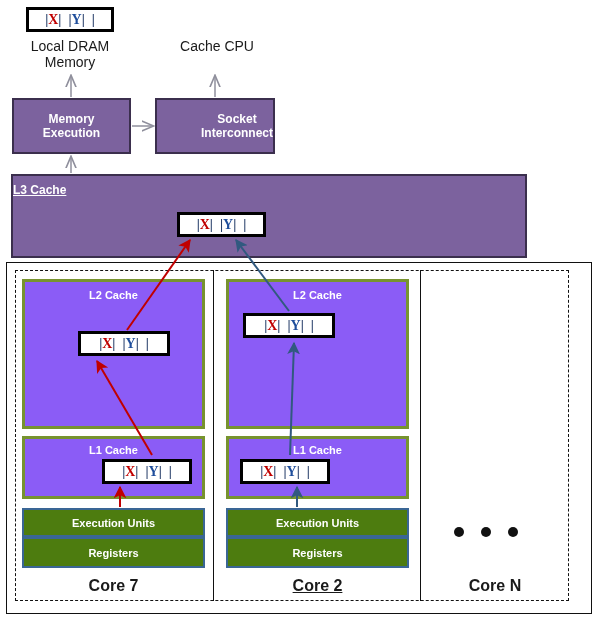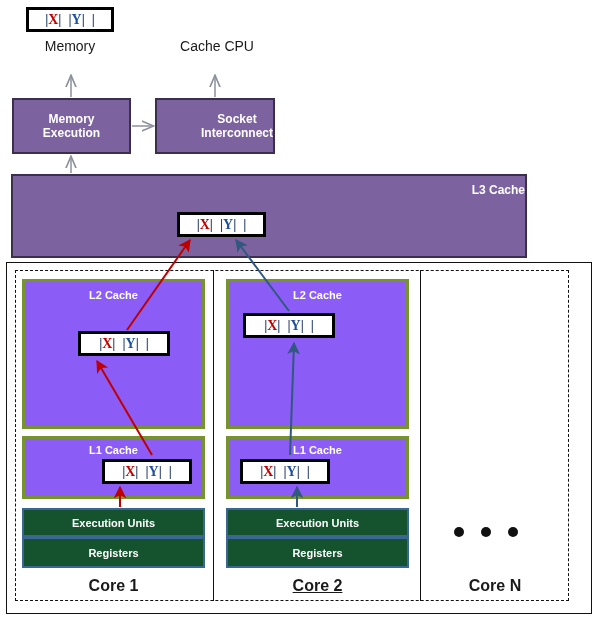--- a/index.html
+++ b/index.html
@@ -59,21 +59,21 @@
     color: #ffffff;
     font-weight: bold;
   }
   .green .cap {
     position: absolute;
     left: 0; right: 0;
     text-align: center;
   }
   
   .blue {
-    background: #14532d;
+    background: #4d7c0f;
     border: 2px solid #3a6695;
     color: #ffffff;
     font-weight: bold;
     display: flex;
     align-items: center;
     justify-content: center;
     text-align: center;
   }
 
   
@@ -125,20 +125,21 @@
 </head>
 <body>
 
 <div class="stage">
 
   <div class="abs memword" style="left:26px; top:7px; width:88px; height:25px; font-size:14px;">
     <span class="bar">|</span><span class="xval">X</span><span class="bar">|</span><span class="gap">&nbsp;&nbsp;</span><span class="bar">|</span><span class="yval">Y</span><span class="bar">|</span><span class="gap">&nbsp;&nbsp;</span><span class="bar">|</span>
   </div>
 
   <div class="abs caption" style="left:10px; top:38px; width:120px; font-size:14px;">
+    <div>Local DRAM</div>
     <div>Memory</div>
   </div>
 
   <div class="abs caption" style="left:158px; top:38px; width:118px; font-size:14px;">
     <div>Cache CPU</div>
   </div>
 
   <div class="abs purple" style="left:12px; top:98px; width:119px; height:56px; font-size:12px;">
     <div>
       <div>Memory</div>
@@ -147,21 +148,21 @@
   </div>
 
   <div class="abs purple" style="left:155px; top:98px; width:120px; height:56px; font-size:12px;padding-left:44px;">
     <div>
       <div>Socket</div>
       <div>Interconnect</div>
     </div>
   </div>
 
   <div class="abs purple" style="left:11px; top:174px; width:516px; height:84px; display:block;">
-    <div style="position:absolute; left:0; right:0; top:7px; text-align:right; font-size:12px;">L3 Cache</div>
+    <div style="position:absolute; left:0; right:0; top:7px; text-align:left; font-size:12px;text-decoration:underline;">L3 Cache</div>
   </div>
 
   <div class="abs memword" style="left:177px; top:212px; width:89px; height:25px; font-size:14px;">
     <span class="bar">|</span><span class="xval">X</span><span class="bar">|</span><span class="gap">&nbsp;&nbsp;</span><span class="bar">|</span><span class="yval">Y</span><span class="bar">|</span><span class="gap">&nbsp;&nbsp;</span><span class="bar">|</span>
   </div>
 
   <div class="abs solidframe" style="left:6px; top:262px; width:586px; height:352px;"></div>
 
   <div class="abs dashframe" style="left:15px; top:270px; width:554px; height:331px;"></div>
 
@@ -181,21 +182,21 @@
   <div class="abs memword" style="left:102px; top:459px; width:90px; height:25px; font-size:14px;">
     <span class="bar">|</span><span class="xval">X</span><span class="bar">|</span><span class="gap">&nbsp;&nbsp;</span><span class="bar">|</span><span class="yval">Y</span><span class="bar">|</span><span class="gap">&nbsp;&nbsp;</span><span class="bar">|</span>
   </div>
 
   <div class="abs blue" style="left:22px; top:508px; width:183px; height:29px; font-size:11px;">
     <span>Execution Units</span>
   </div>
   <div class="abs blue" style="left:22px; top:537px; width:183px; height:31px; font-size:11px;">
     <span>Registers</span>
   </div>
-  <div class="abs corelabel" style="left:22px; top:577px; width:183px; font-size:16px;">Core 1</div>
+  <div class="abs corelabel" style="left:22px; top:577px; width:183px; font-size:16px;">Core 7</div>
 
   <div class="abs green" style="left:226px; top:279px; width:183px; height:150px;">
     <div class="cap" style="top:7px; font-size:11px;">L2 Cache</div>
   </div>
   <div class="abs memword" style="left:243px; top:313px; width:92px; height:25px; font-size:14px;">
     <span class="bar">|</span><span class="xval">X</span><span class="bar">|</span><span class="gap">&nbsp;&nbsp;</span><span class="bar">|</span><span class="yval">Y</span><span class="bar">|</span><span class="gap">&nbsp;&nbsp;</span><span class="bar">|</span>
   </div>
 
   <div class="abs green" style="left:226px; top:436px; width:183px; height:63px;">
     <div class="cap" style="top:5px; font-size:11px;">L1 Cache</div>

